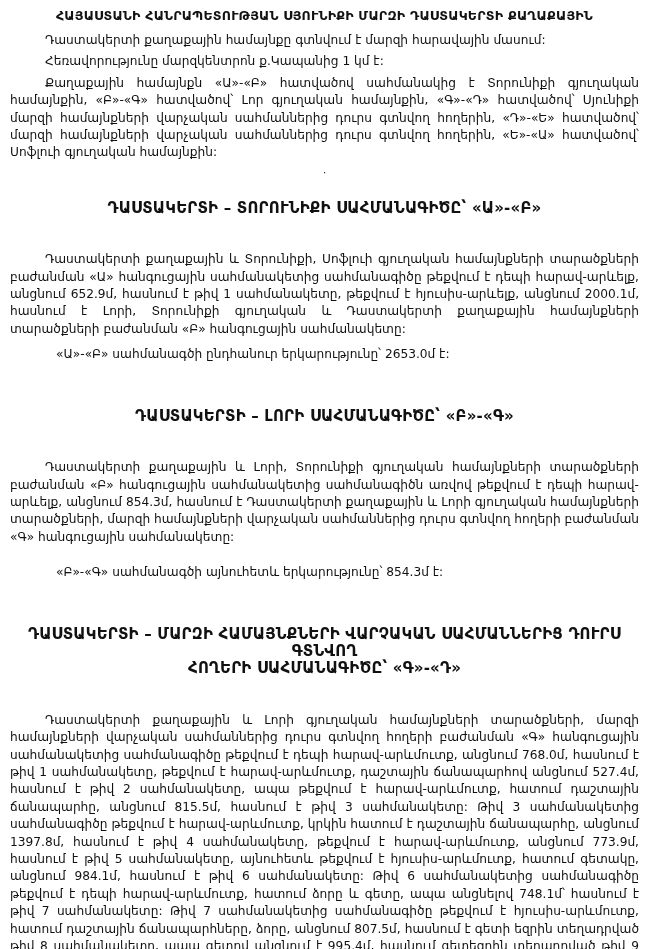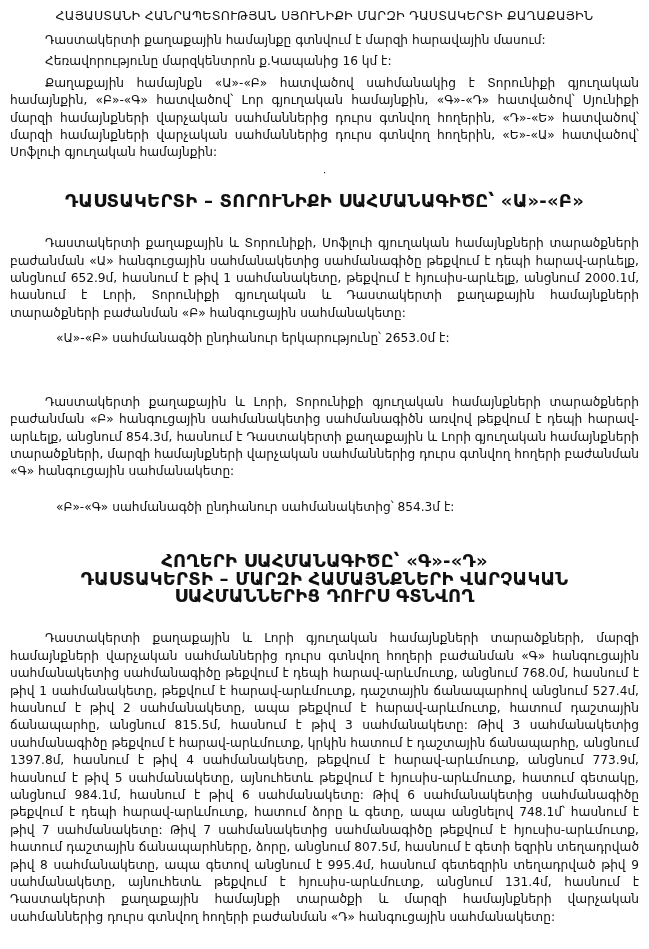--- a/index.html
+++ b/index.html
@@ -5,64 +5,65 @@
   html, body { margin: 0; padding: 0; background: #ffffff; }
   body {
     width: 649px; height: 949px; overflow: hidden;
     font-family: "DejaVu Sans", "Liberation Sans", sans-serif;
     color: #111111;
     font-size: 12.2px;
     line-height: 17.4px;
   }
   .page { padding: 4px 6px 0 6px; box-sizing: border-box; width: 649px; }
   .title {
-    text-align: center; font-weight: normal; font-size: 12.6px;
+    text-align: center; font-weight: bold; font-size: 12.6px;
     letter-spacing: 0.2px; margin: 0;
   }
   .title-line { display: block; line-height: 24px; }
   .p {
     text-align: justify; margin: 4px; text-indent: 35px;
   }
   .heading {
-    text-align: center; font-weight: bold; font-size: 18px; margin: 8px;
+    text-align: center; font-weight: bold; font-size: 15px; margin: 16px;
     letter-spacing: 0.2px;
   }
   .total { margin: 8px; padding-left: 42px; }
   .dot { text-align: center; height: 18px; line-height: 14px; font-size: 10px; }
   .gap-s { height: 6px; }
   .gap-m { height: 14px; }
   .gap-l { height: 20px; }
 </style>
 </head>
 <body>
 
 <div class="page">
 
   <h1 class="title">
     <span class="title-line">ՀԱՅԱՍՏԱՆԻ ՀԱՆՐԱՊԵՏՈՒԹՅԱՆ ՍՅՈՒՆԻՔԻ ՄԱՐԶԻ ԴԱՍՏԱԿԵՐՏԻ ՔԱՂԱՔԱՅԻՆ</span>
   </h1>
 
   <p class="p">Դաստակերտի քաղաքային համայնքը գտնվում է մարզի հարավային մասում:</p>
-  <p class="p">Հեռավորությունը մարզկենտրոն ք.Կապանից 16 կմ է:</p>
+  <p class="p">Հեռավորությունը մարզկենտրոն ք.Կապանից 1 կմ է:</p>
   <p class="p">Քաղաքային համայնքն «Ա»-«Բ» հատվածով սահմանակից է Տորունիքի գյուղական համայնքին, «Բ»-«Գ» հատվածով՝ Լոր գյուղական համայնքին, «Գ»-«Դ» հատվածով՝ Սյունիքի մարզի համայնքների վարչական սահմաններից դուրս գտնվող հողերին, «Դ»-«Ե» հատվածով՝ մարզի համայնքների վարչական սահմաններից դուրս գտնվող հողերին, «Ե»-«Ա» հատվածով՝ Սոֆլուի գյուղական համայնքին:</p>
 
   <div class="dot">·</div>
 
   <h2 class="heading">ԴԱՍՏԱԿԵՐՏԻ – ՏՈՐՈՒՆԻՔԻ ՍԱՀՄԱՆԱԳԻԾԸ՝   «Ա»-«Բ»</h2>
   <div class="gap-m"></div>
   <p class="p">Դաստակերտի քաղաքային և Տորունիքի, Սոֆլուի գյուղական համայնքների տարածքների բաժանման «Ա» հանգուցային սահմանակետից սահմանագիծը թեքվում է դեպի հարավ-արևելք, անցնում 652.9մ, հասնում է թիվ 1 սահմանակետը, թեքվում է հյուսիս-արևելք, անցնում 2000.1մ, հասնում է Լորի, Տորունիքի գյուղական և Դաստակերտի քաղաքային համայնքների տարածքների բաժանման «Բ» հանգուցային սահմանակետը:</p>
   <p class="total">«Ա»-«Բ» սահմանագծի ընդհանուր երկարությունը՝   2653.0մ է:</p>
 
   <div class="gap-l"></div>
+  <h2 class="heading">ԴԱՍՏԱԿԵՐՏԻ – ԼՈՐԻ ՍԱՀՄԱՆԱԳԻԾԸ՝   «Բ»-«Գ»</h2>
   <div class="gap-m"></div>
   <p class="p">Դաստակերտի քաղաքային և Լորի, Տորունիքի գյուղական համայնքների տարածքների բաժանման «Բ» հանգուցային սահմանակետից սահմանագիծն առվով թեքվում է դեպի հարավ-արևելք, անցնում 854.3մ, հասնում է Դաստակերտի քաղաքային և Լորի գյուղական համայնքների տարածքների, մարզի համայնքների վարչական սահմաններից դուրս գտնվող հողերի բաժանման «Գ» հանգուցային սահմանակետը:</p>
   <div class="gap-s"></div>
-  <p class="total">«Բ»-«Գ» սահմանագծի ընդհանուր սահմանակետից՝   854.3մ է:</p>
+  <p class="total">«Բ»-«Գ» սահմանագծի այնուհետև երկարությունը՝   854.3մ է:</p>
 
   <div class="gap-l"></div>
   <h2 class="heading">
+    <span style="display:block">ԴԱՍՏԱԿԵՐՏԻ – ՄԱՐԶԻ ՀԱՄԱՅՆՔՆԵՐԻ ՎԱՐՉԱԿԱՆ ՍԱՀՄԱՆՆԵՐԻՑ ԴՈՒՐՍ ԳՏՆՎՈՂ</span>
     <span style="display:block">ՀՈՂԵՐԻ ՍԱՀՄԱՆԱԳԻԾԸ՝   «Գ»-«Դ»</span>
-    <span style="display:block">ԴԱՍՏԱԿԵՐՏԻ – ՄԱՐԶԻ ՀԱՄԱՅՆՔՆԵՐԻ ՎԱՐՉԱԿԱՆ ՍԱՀՄԱՆՆԵՐԻՑ ԴՈՒՐՍ ԳՏՆՎՈՂ</span>
   </h2>
   <div class="gap-m"></div>
   <p class="p">Դաստակերտի քաղաքային և Լորի գյուղական համայնքների տարածքների, մարզի համայնքների վարչական սահմաններից դուրս գտնվող հողերի բաժանման «Գ» հանգուցային սահմանակետից սահմանագիծը թեքվում է դեպի հարավ-արևմուտք, անցնում 768.0մ, հասնում է թիվ 1 սահմանակետը, թեքվում է հարավ-արևմուտք, դաշտային ճանապարհով անցնում 527.4մ, հասնում է թիվ 2 սահմանակետը, ապա թեքվում է հարավ-արևմուտք, հատում դաշտային ճանապարհը, անցնում 815.5մ, հասնում է թիվ 3 սահմանակետը: Թիվ 3 սահմանակետից սահմանագիծը թեքվում է հարավ-արևմուտք, կրկին հատում է դաշտային ճանապարհը, անցնում 1397.8մ, հասնում է թիվ 4 սահմանակետը, թեքվում է հարավ-արևմուտք, անցնում 773.9մ, հասնում է թիվ 5 սահմանակետը, այնուհետև թեքվում է հյուսիս-արևմուտք, հատում գետակը, անցնում 984.1մ, հասնում է թիվ 6 սահմանակետը: Թիվ 6 սահմանակետից սահմանագիծը թեքվում է դեպի հարավ-արևմուտք, հատում ձորը և գետը, ապա անցնելով 748.1մ՝ հասնում է թիվ 7 սահմանակետը: Թիվ 7 սահմանակետից սահմանագիծը թեքվում է հյուսիս-արևմուտք, հատում դաշտային ճանապարհները, ձորը, անցնում 807.5մ, հասնում է գետի եզրին տեղադրված թիվ 8 սահմանակետը, ապա գետով անցնում է 995.4մ, հասնում գետեզրին տեղադրված թիվ 9 սահմանակետը, այնուհետև թեքվում է հյուսիս-արևմուտք, անցնում 131.4մ, հասնում է Դաստակերտի քաղաքային համայնքի տարածքի և մարզի համայնքների վարչական սահմաններից դուրս գտնվող հողերի բաժանման «Դ» հանգուցային սահմանակետը:</p>
 
 </div>
 
 </body></html>

